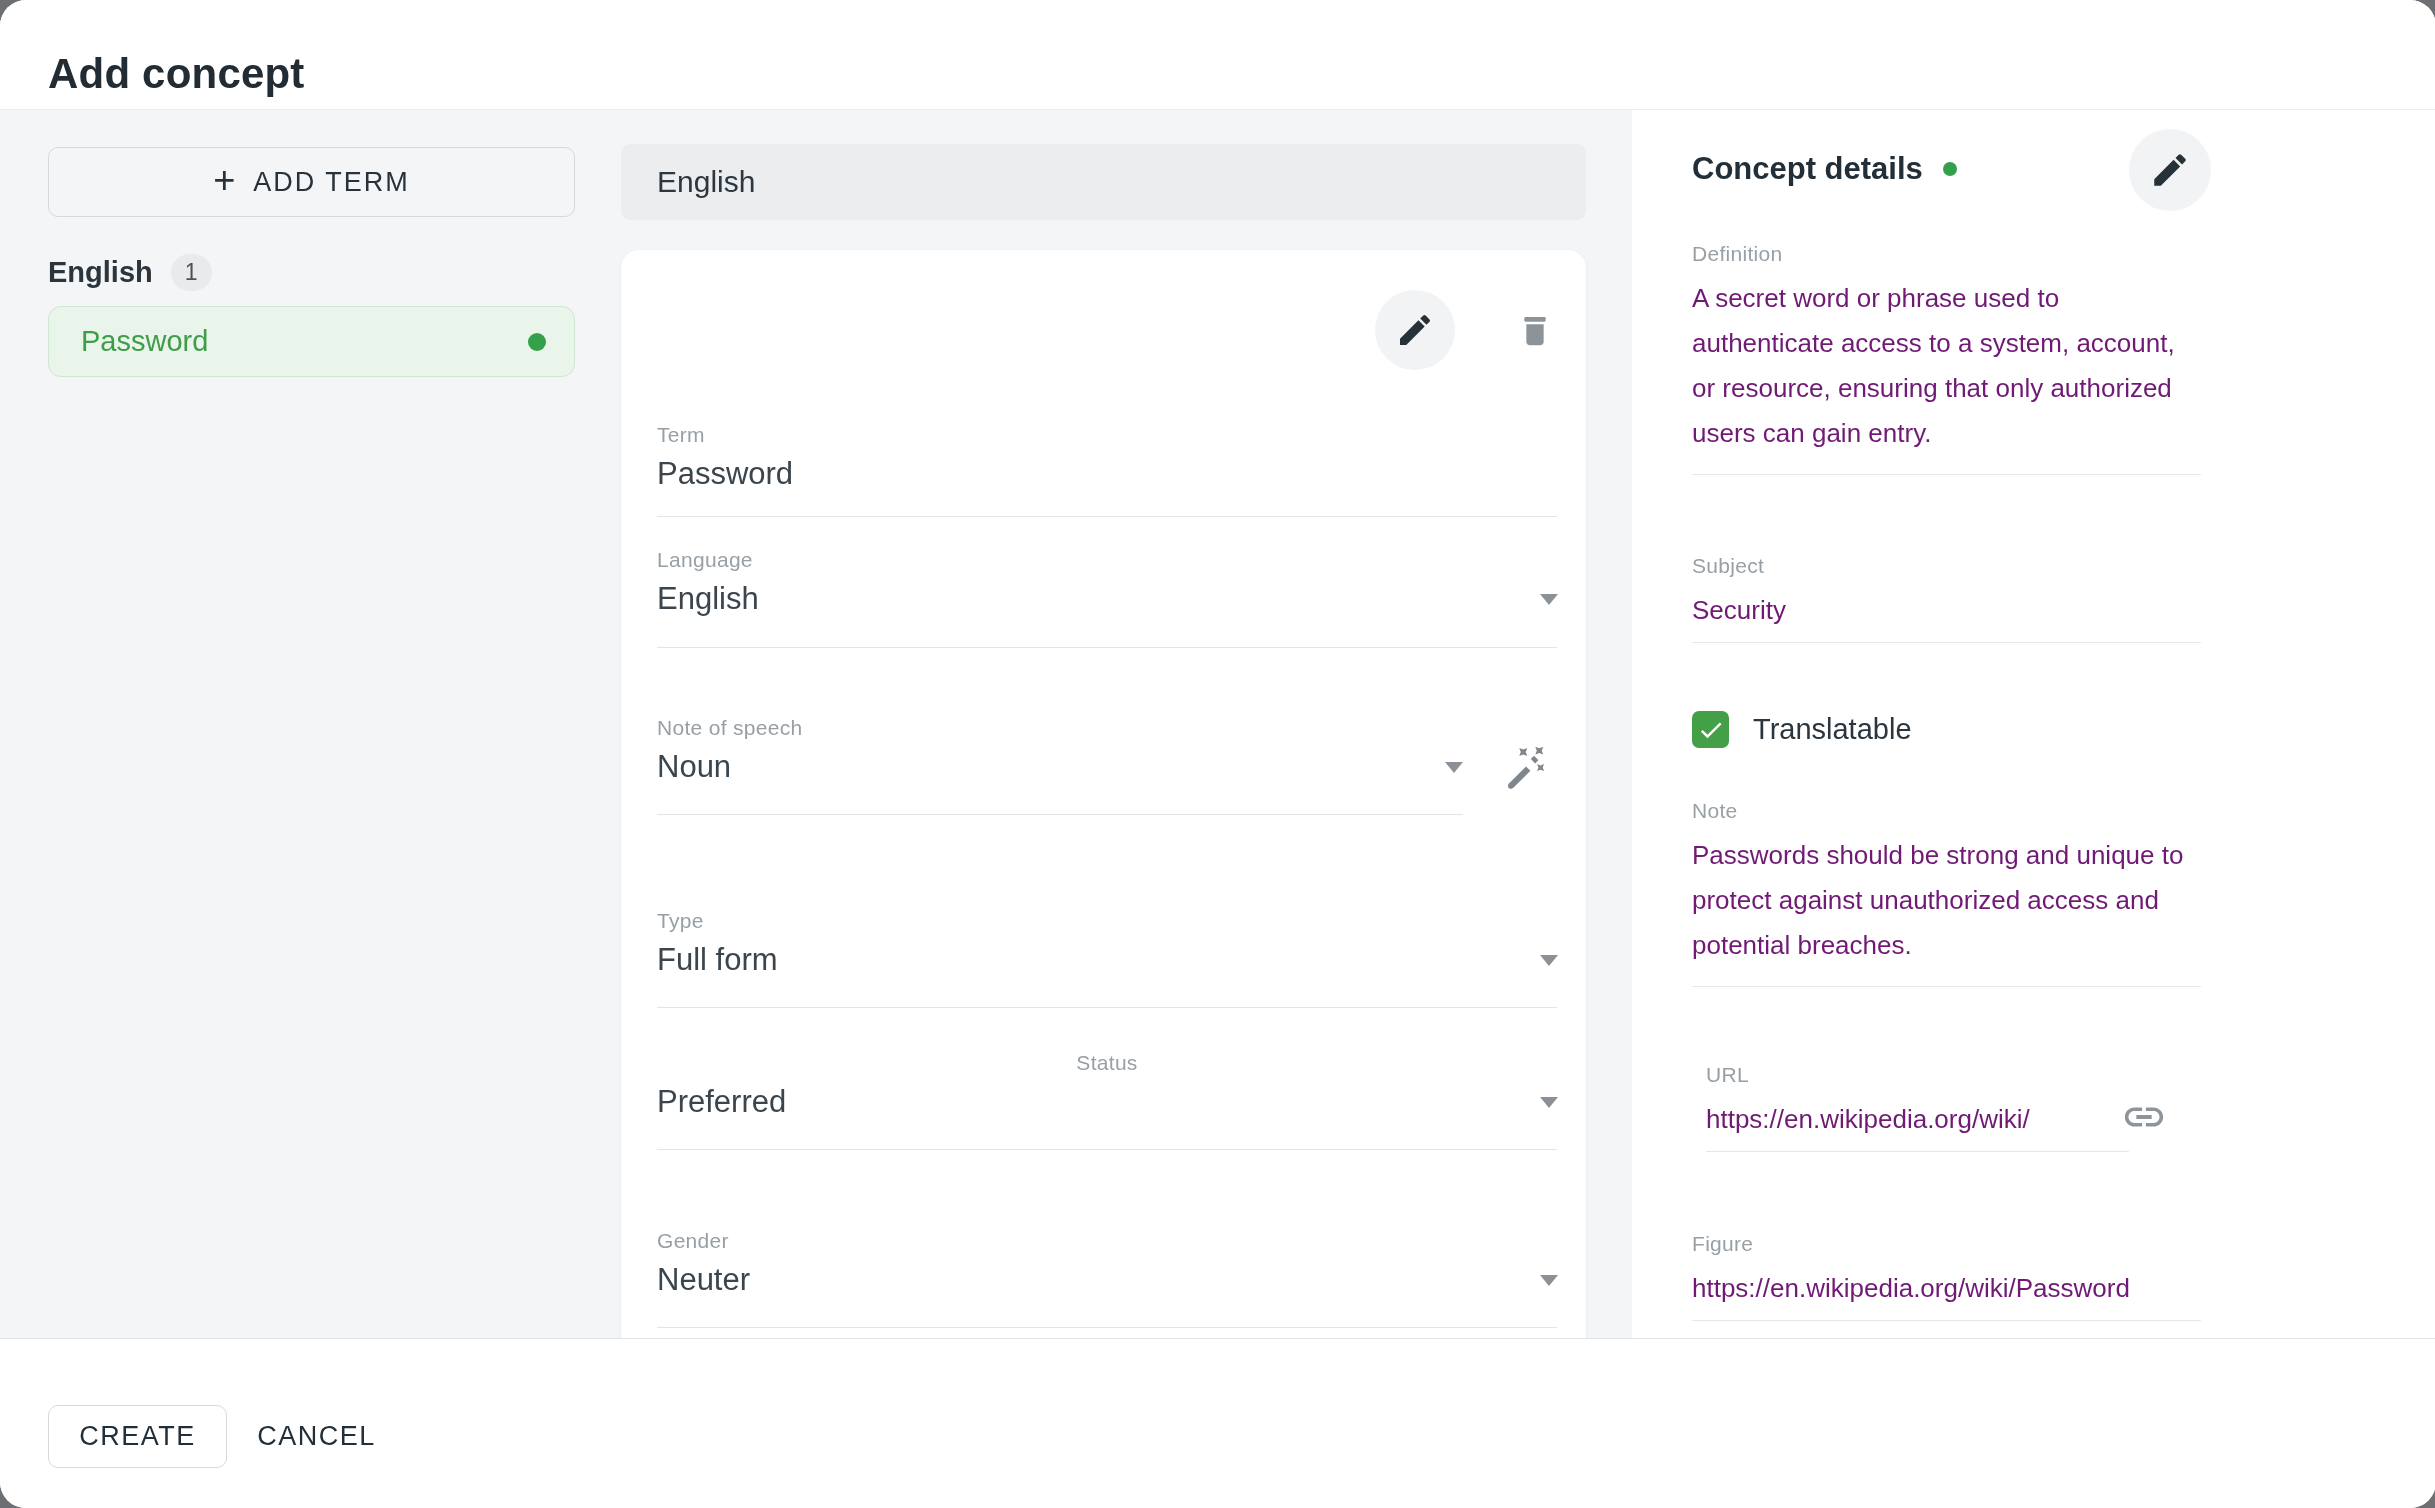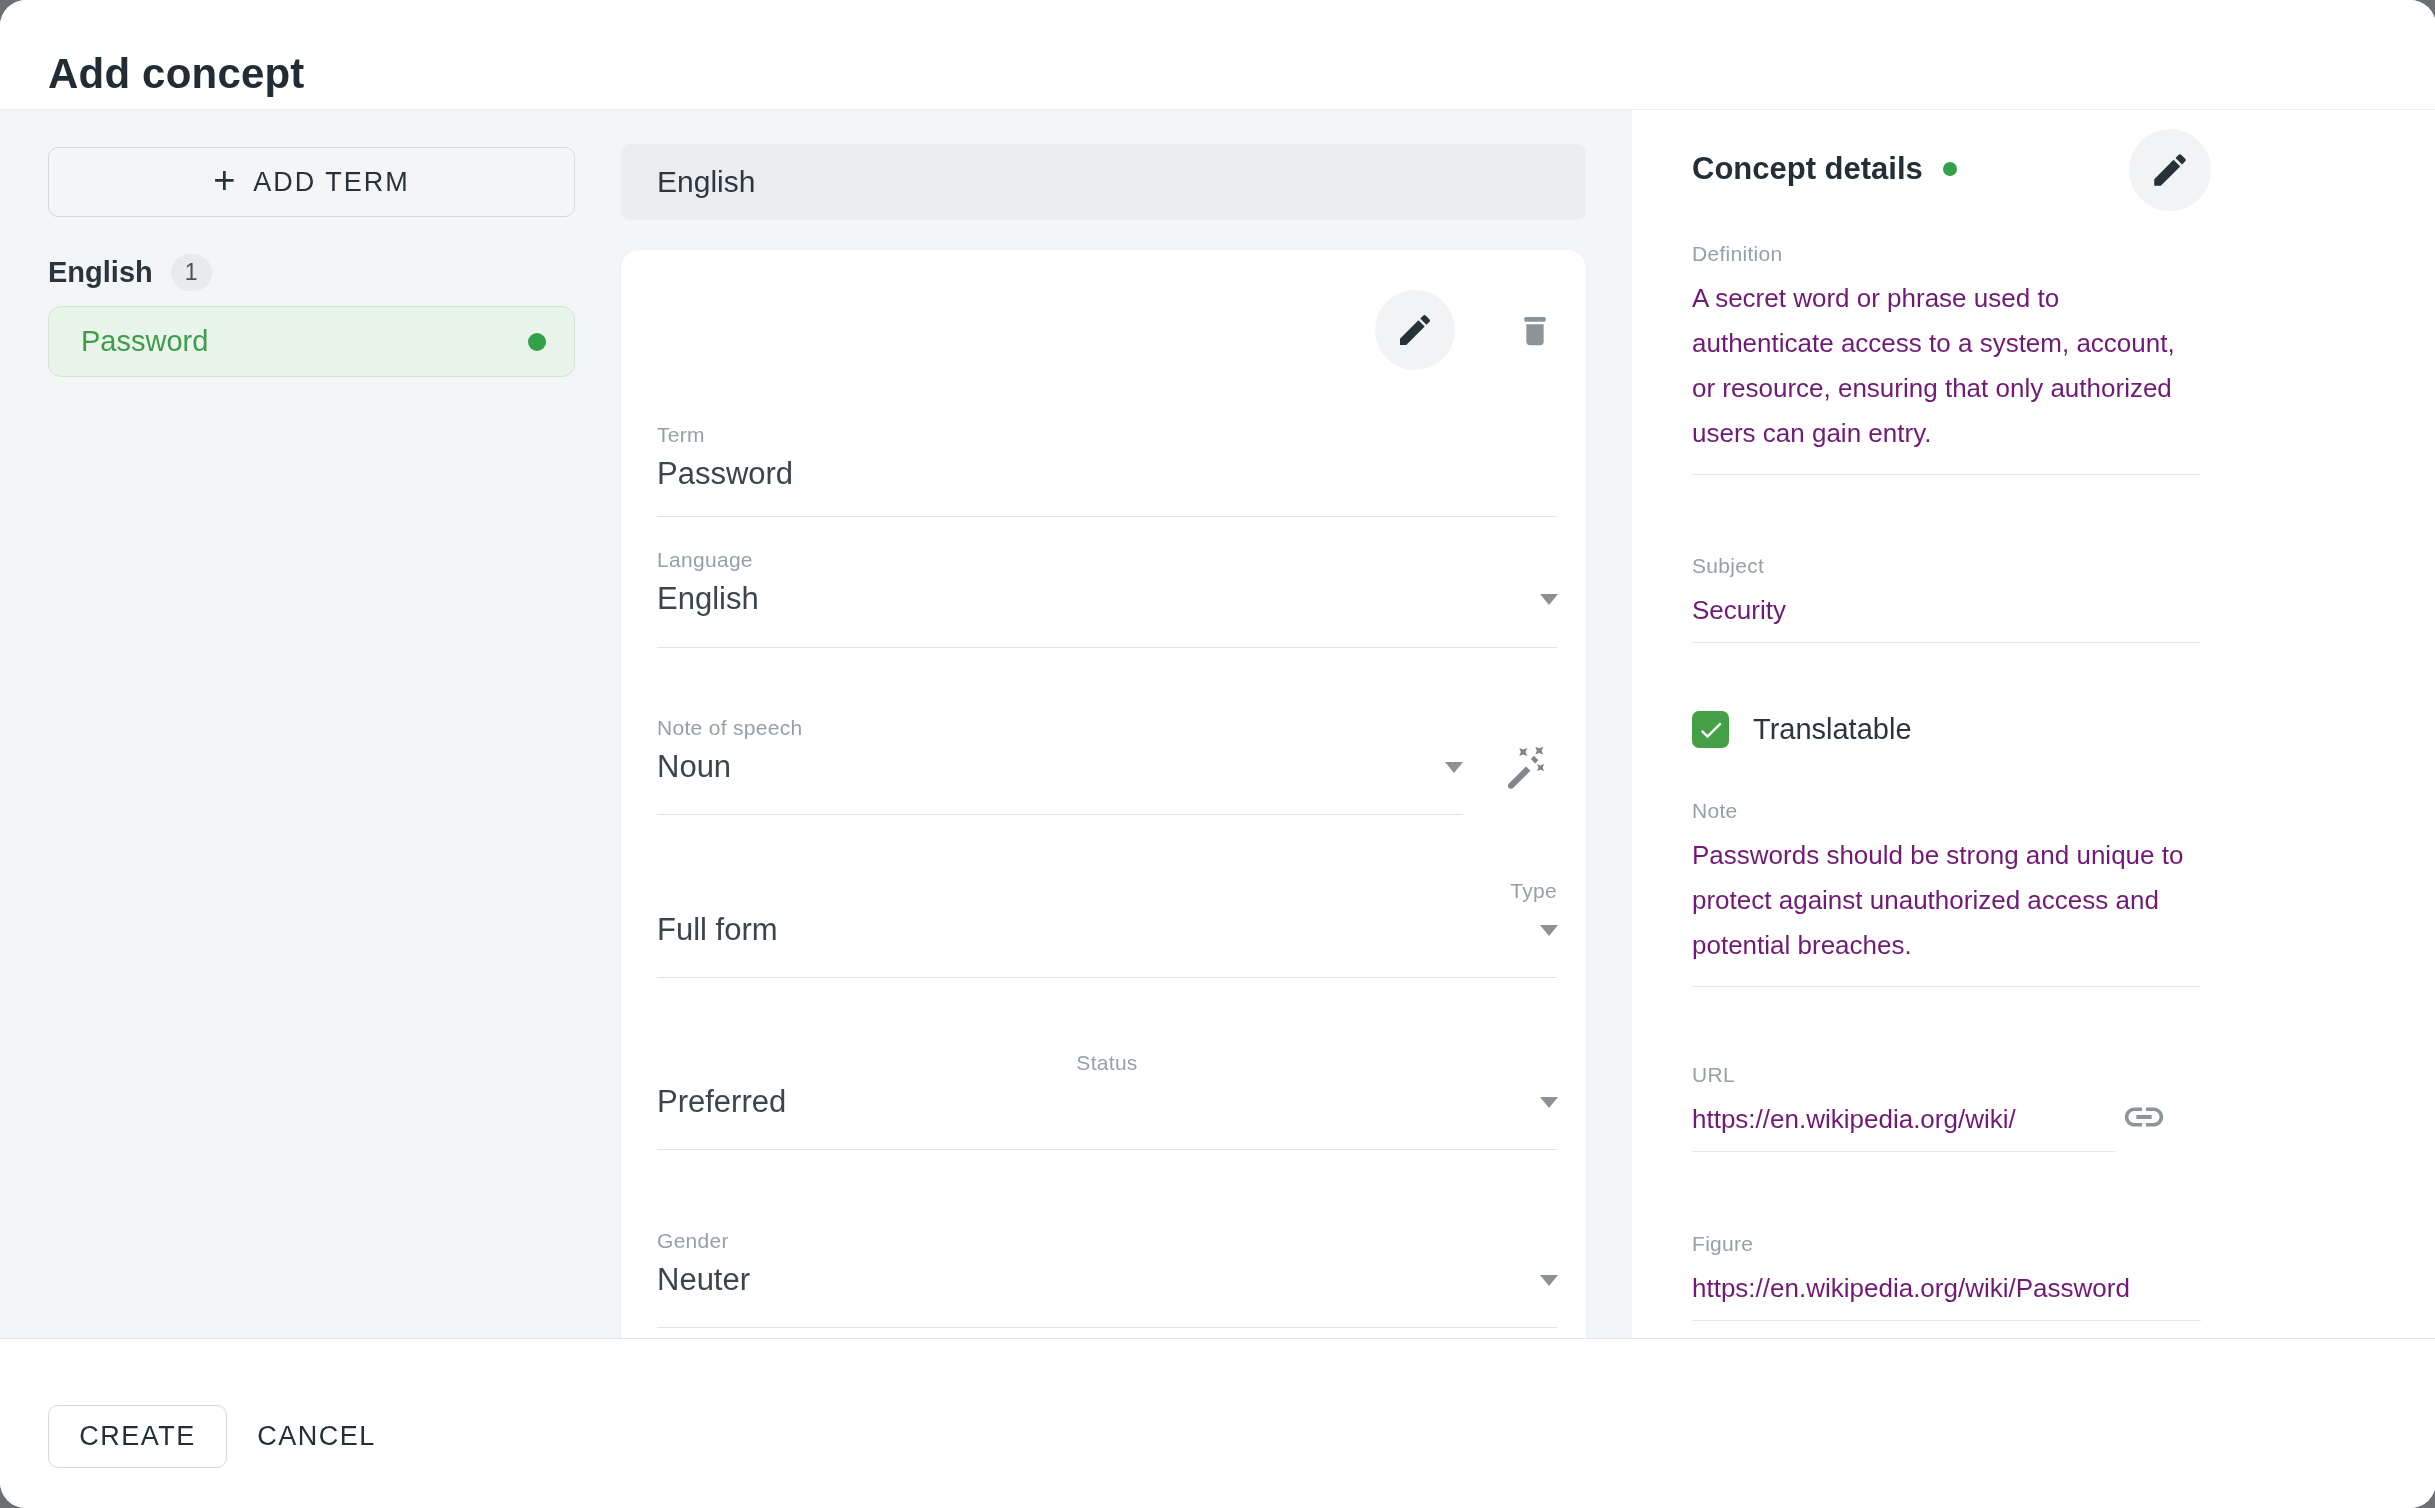--- a/index.html
+++ b/index.html
@@ -187,21 +187,21 @@
                     </g>
                   <g transform="translate(17.8,10.4) rotate(45)">
                       <path d="M0 -2.3 L0.7 -0.7 L2.3 0 L0.7 0.7 L0 2.3 L-0.7 0.7 L-2.3 0 L-0.7 -0.7 Z"></path>
                     </g>
                 </g>
               </svg>
             </span>
           </div>
         </div>
 
-        <div class="fld" style="top:629px;text-align:right;">
+        <div class="fld" style="top:659px;">
           <div class="fld-label">Type</div>
           <div class="fld-value">Full form</div>
           <div class="dd-arrow" style="left:883px;top:46px;"></div>
           <div class="fld-line" style="top:98px;"></div>
         </div>
 
         <div class="fld" style="top:801px;text-align:center;">
           <div class="fld-label">Status</div>
           <div class="fld-value">Preferred</div>
           <div class="dd-arrow" style="left:883px;top:46px;"></div>
@@ -252,21 +252,21 @@
           </span>
           <span class="chk-label">Translatable</span>
         </div>
 
         <div class="rfld" style="top:689px;">
           <div class="rfld-label">Note</div>
           <div class="rfld-text">Passwords should be strong and unique to protect against unauthorized access and potential breaches.</div>
           <div class="rfld-line" style="margin-top:18px;"></div>
         </div>
 
-        <div class="rfld" style="top:953px;width:423px;">
+        <div class="rfld" style="top:953px;width:423px;margin-left:14px;">
           <div class="rfld-label">URL</div>
           <div class="rfld-text nowrap">https://en.wikipedia.org/wiki/</div>
           <div class="rfld-line" style="margin-top:9px;"></div>
         </div>
         <div class="link-btn">
           <span style="display:flex;">
             <svg width="46" height="46" viewBox="0 0 24 24">
                 <path fill="#8d959c" d="M3.9 12c0-1.71 1.39-3.1 3.1-3.1h4V7H7c-2.76 0-5 2.24-5 5s2.24 5 5 5h4v-1.9H7c-1.71 0-3.1-1.39-3.1-3.1zM8 13h8v-2H8v2zm9-6h-4v1.9h4c1.71 0 3.1 1.39 3.1 3.1s-1.39 3.1-3.1 3.1h-4V17h4c2.76 0 5-2.24 5-5s-2.24-5-5-5z"></path>
               </svg>
           </span>

